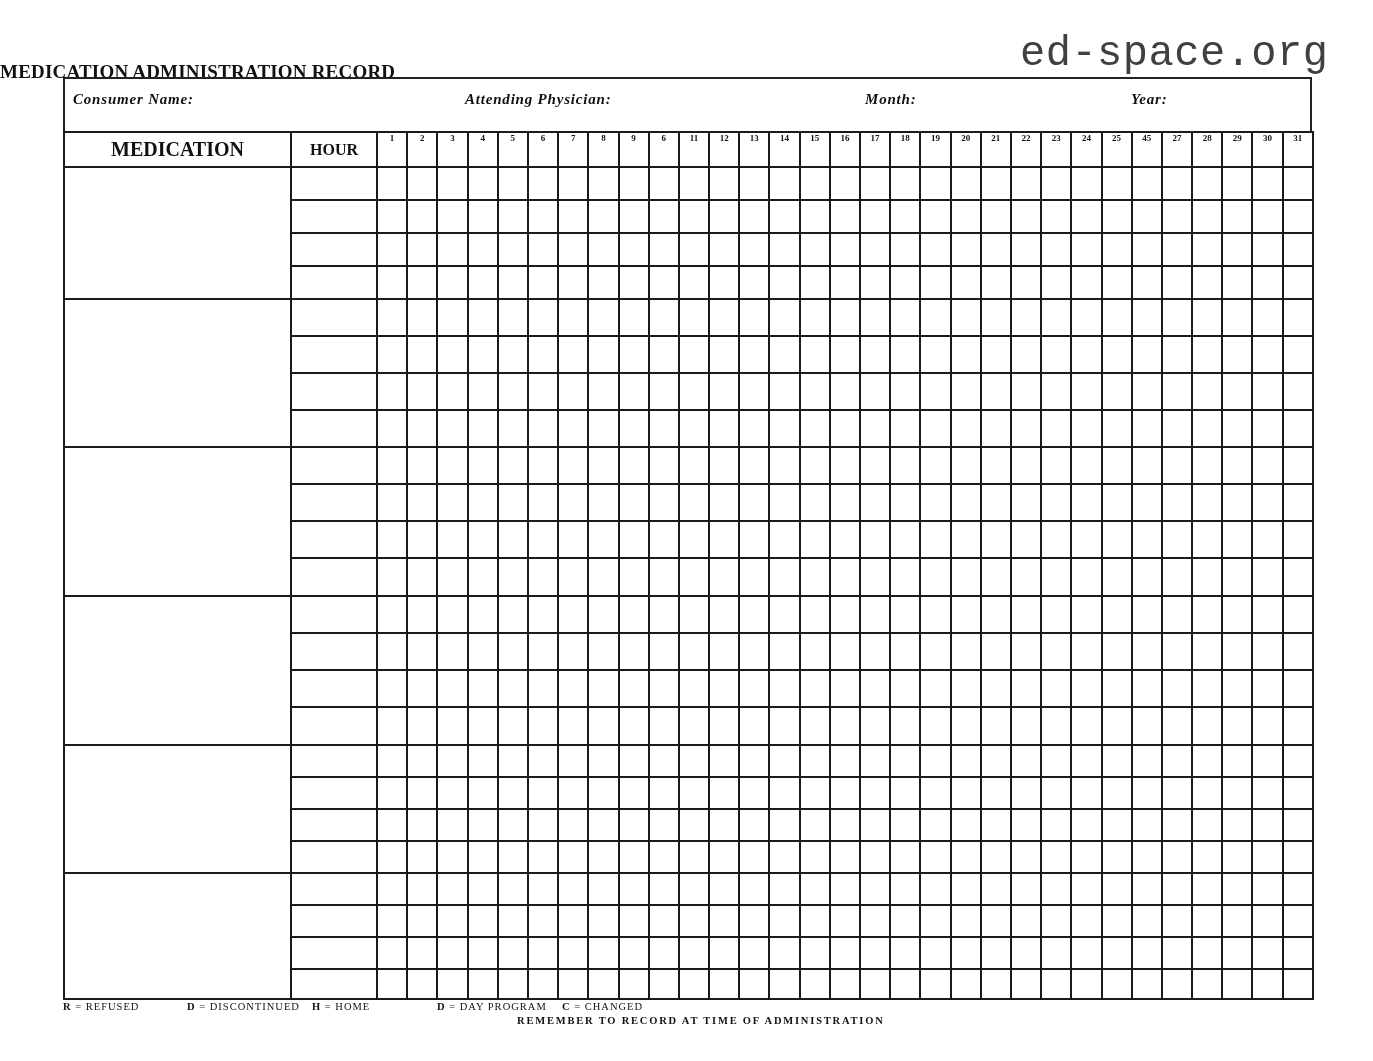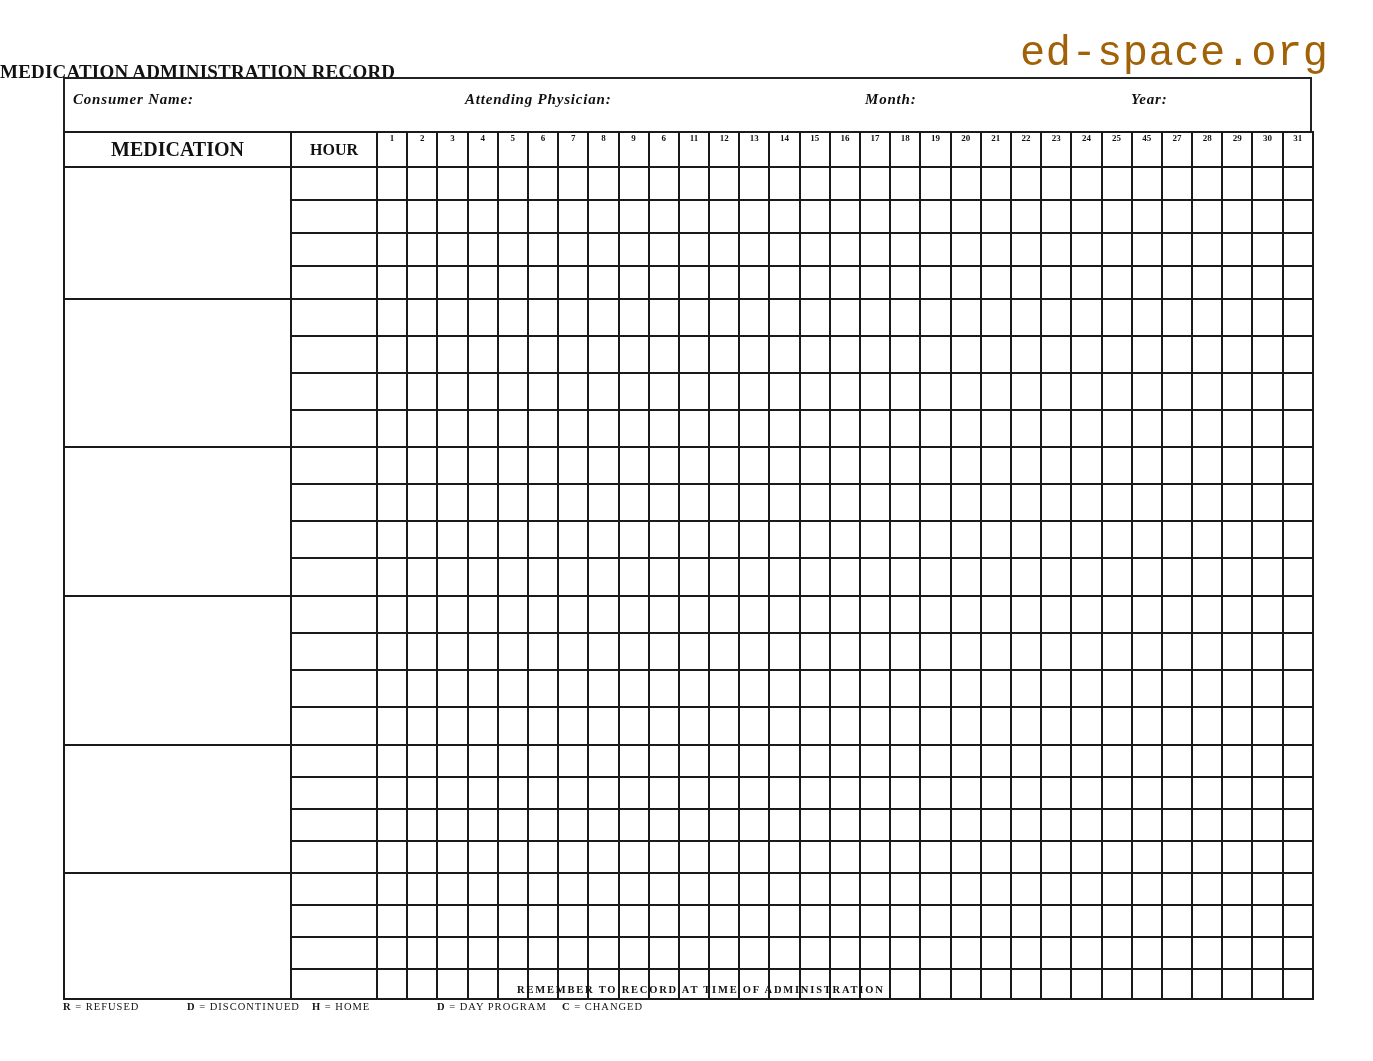--- a/index.html
+++ b/index.html
@@ -1,31 +1,31 @@
 <!DOCTYPE html>
 <html><head>
   <meta charset="utf-8">
   <style>
     html, body { margin: 0; padding: 0; background: #ffffff; }
     body { width: 1373px; height: 1061px; position: relative; overflow: hidden; font-family: "Liberation Serif", "DejaVu Serif", serif; color: #111; }
     .title { position: absolute; left: 0; width: 1329px; top: 32px; font-weight: bold; font-size: 19px; letter-spacing: 0.2px; margin-top: 29px; }
-    .watermark { position: absolute; left: 1020px; top: 30px; font-family: "Liberation Mono", "DejaVu Sans Mono", monospace; font-size: 42px; color: #a16207; letter-spacing: 0.5px; }
+    .watermark { position: absolute; left: 1020px; top: 30px; font-family: "Liberation Mono", "DejaVu Sans Mono", monospace; font-size: 42px; color: #404040; letter-spacing: 0.5px; }
     .info-box { position: absolute; left: 63px; top: 77px; width: 1245px; height: 54px; border: 2px solid #222; border-bottom: none; }
     .info-label { position: absolute; top: 12px; font-weight: bold; font-size: 15px; letter-spacing: 0.8px; font-style: italic; }
     .grid { position: absolute; left: 63px; top: 131px; border-collapse: collapse; table-layout: fixed; }
     .grid td, .grid th { border: 2px solid #1a1a1a; padding: 0; }
     .grid th { font-weight: bold; }
     .hdr-med { width: 225px; font-size: 20px; height: 33px; }
     .hdr-hour { width: 84px; font-size: 16px; }
     .hdr-day { width: 28.2px; font-size: 9px; vertical-align: top; padding-top: 9px; }
     .med-cell { background: #fff; }
     .cell { background: #fff; }
     .legend { position: absolute; top: 1001px; font-size: 10.5px; letter-spacing: 1px; }
     .legend b { font-weight: bold; }
-    .reminder { position: absolute; left: 517px; top: 984px; font-size: 10.5px; font-weight: bold; letter-spacing: 1.8px; }
+    .reminder { position: absolute; left: 517px; top: 1015px; font-size: 10.5px; font-weight: bold; letter-spacing: 1.8px; }
   </style>
 </head>
 <body>
 
 <div class="title">MEDICATION ADMINISTRATION RECORD</div>
 <div class="watermark">ed-space.org</div>
 
 <div class="info-box">
   <span class="info-label" style="left:8px;">Consumer Name:</span>
   <span class="info-label" style="left:400px;">Attending Physician:</span>

